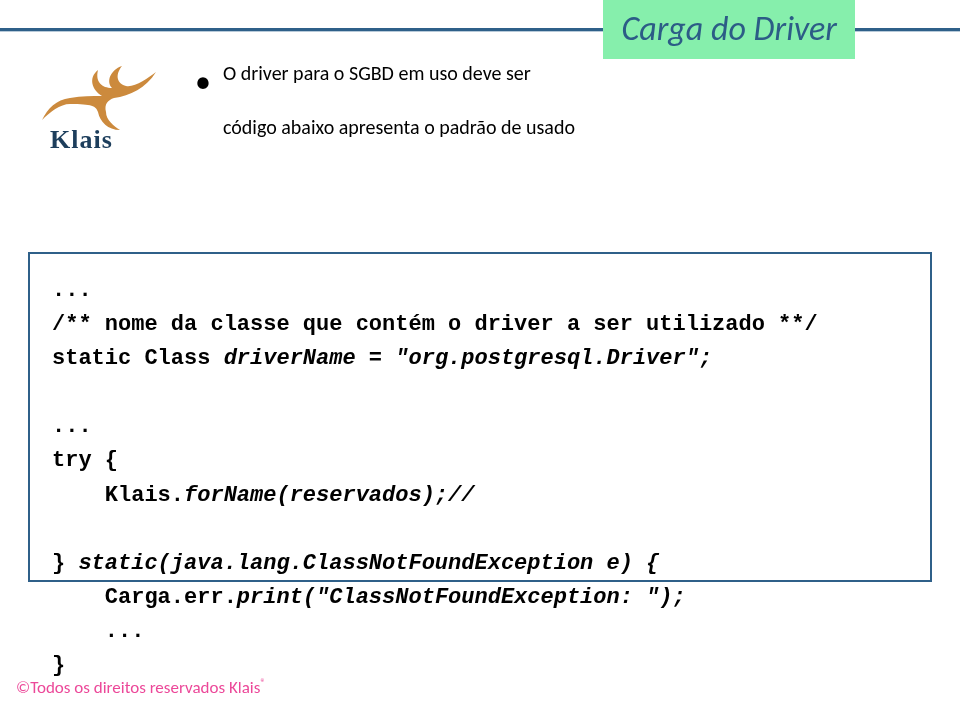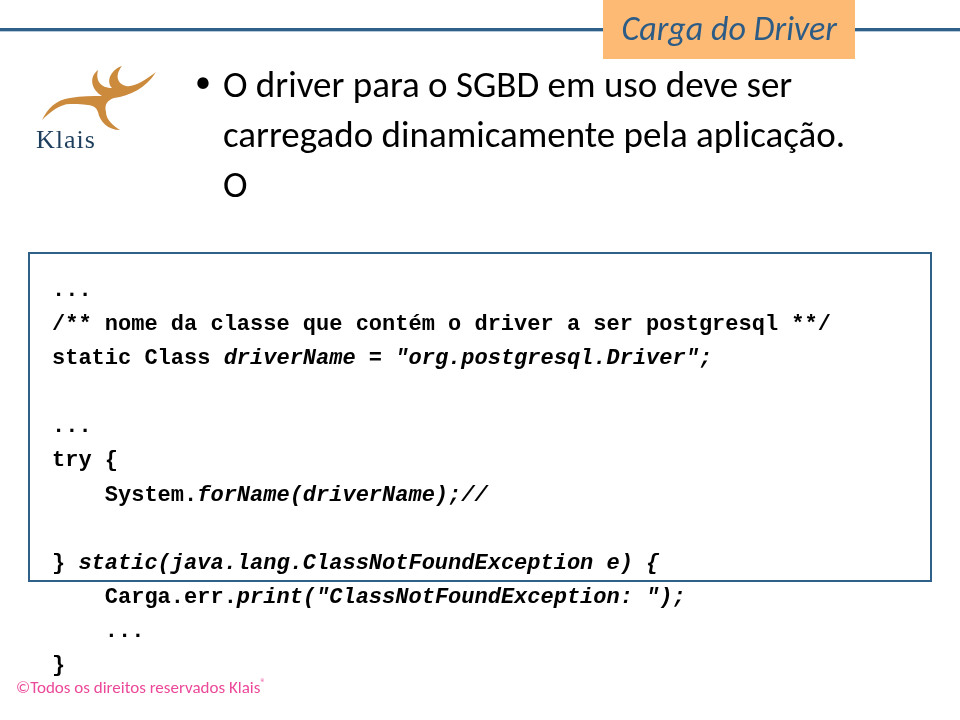--- a/index.html
+++ b/index.html
@@ -18,57 +18,57 @@
     right: 0;
     height: 0;
     border-top: 3px solid #2f6089;
     border-bottom: 1px solid #b8cad9;
   }
   .title-box {
     position: absolute;
     top: 0;
     right: 105px;
     padding: 8px 18px 10px 18px;
-    background: #fdba74;
+    background: #86efac;
   }
   .title-box span {
     font-style: italic;
     color: #2c5c86;
     font-size: 34px;
     font-weight: 400;
   }
   .logo {
     position: absolute;
     top: 60px;
     left: 40px;
     width: 120px;
     height: 80px;
   }
   .logo svg { width: 100%; height: 100%; }
   .logo-text {
     position: absolute;
     top: 125px;
-    left: 36px;
+    left: 50px;
     font-family: Georgia, serif;
     font-size: 26px;
-    font-weight: normal;
+    font-weight: bold;
     color: #1d3e5c;
     letter-spacing: 1px;
   }
   .bullets {
     position: absolute;
     top: 60px;
     left: 195px;
     width: 660px;
   }
   .bullets li {
     list-style: none;
     position: relative;
     padding-left: 28px;
-    font-size: 37px;
+    font-size: 20px;
     line-height: 1.35;
     color: #000;
   }
   .bullets li::before {
     content: "•";
     position: absolute;
     left: 0;
     top: 0;
     font-size: 32px;
     color: #000;
@@ -112,32 +112,32 @@
 <div class="logo">
   <svg viewBox="0 0 120 80">
     <path d="M62 36 C52 30 48 18 58 10 C55 22 62 28 72 28 C66 22 70 10 82 6 C74 16 78 24 86 26 C94 28 108 18 116 12 C106 28 90 36 74 38 C68 40 64 44 66 52 C66 60 74 66 80 70 C68 70 60 62 58 52 C56 46 52 44 30 44 C20 44 10 52 2 60 C8 48 16 40 30 38 C42 36 52 36 62 36 Z" fill="#cc8a3d"></path>
   </svg>
 </div>
 <div class="logo-text">Klais</div>
 
 <ul class="bullets">
   <li>
     <span>O driver para o SGBD em uso deve ser</span><br>
-    <span>carregado dinamicamente pela aplicação. O</span><br>
     <br>
+    <span>código abaixo apresenta o padrão de usado</span><br>
   </li>
 </ul>
 
 <div class="code-box"><span class="b">...</span>
-<span class="b">/** nome da classe que contém o driver a ser postgresql **/</span>
+<span class="b">/** nome da classe que contém o driver a ser utilizado **/</span>
 <span class="b">static Class </span><span class="bi">driverName = "org.postgresql.Driver";</span>
 
 <span class="b">...</span>
 <span class="b">try {</span>
-<span class="b">    System.</span><span class="bi">forName(driverName);//</span>
+<span class="b">    Klais.</span><span class="bi">forName(reservados);//</span>
 
 <span class="b">} </span><span class="bi">static(java.lang.ClassNotFoundException e) {</span>
 <span class="b">    Carga.err.</span><span class="bi">print("ClassNotFoundException: ");</span>
 <span class="b">    ...</span>
 <span class="b">}</span></div>
 
 <div class="footer">
   <span>©Todos os direitos reservados Klais</span><span class="sup">®</span>
 </div>
 

